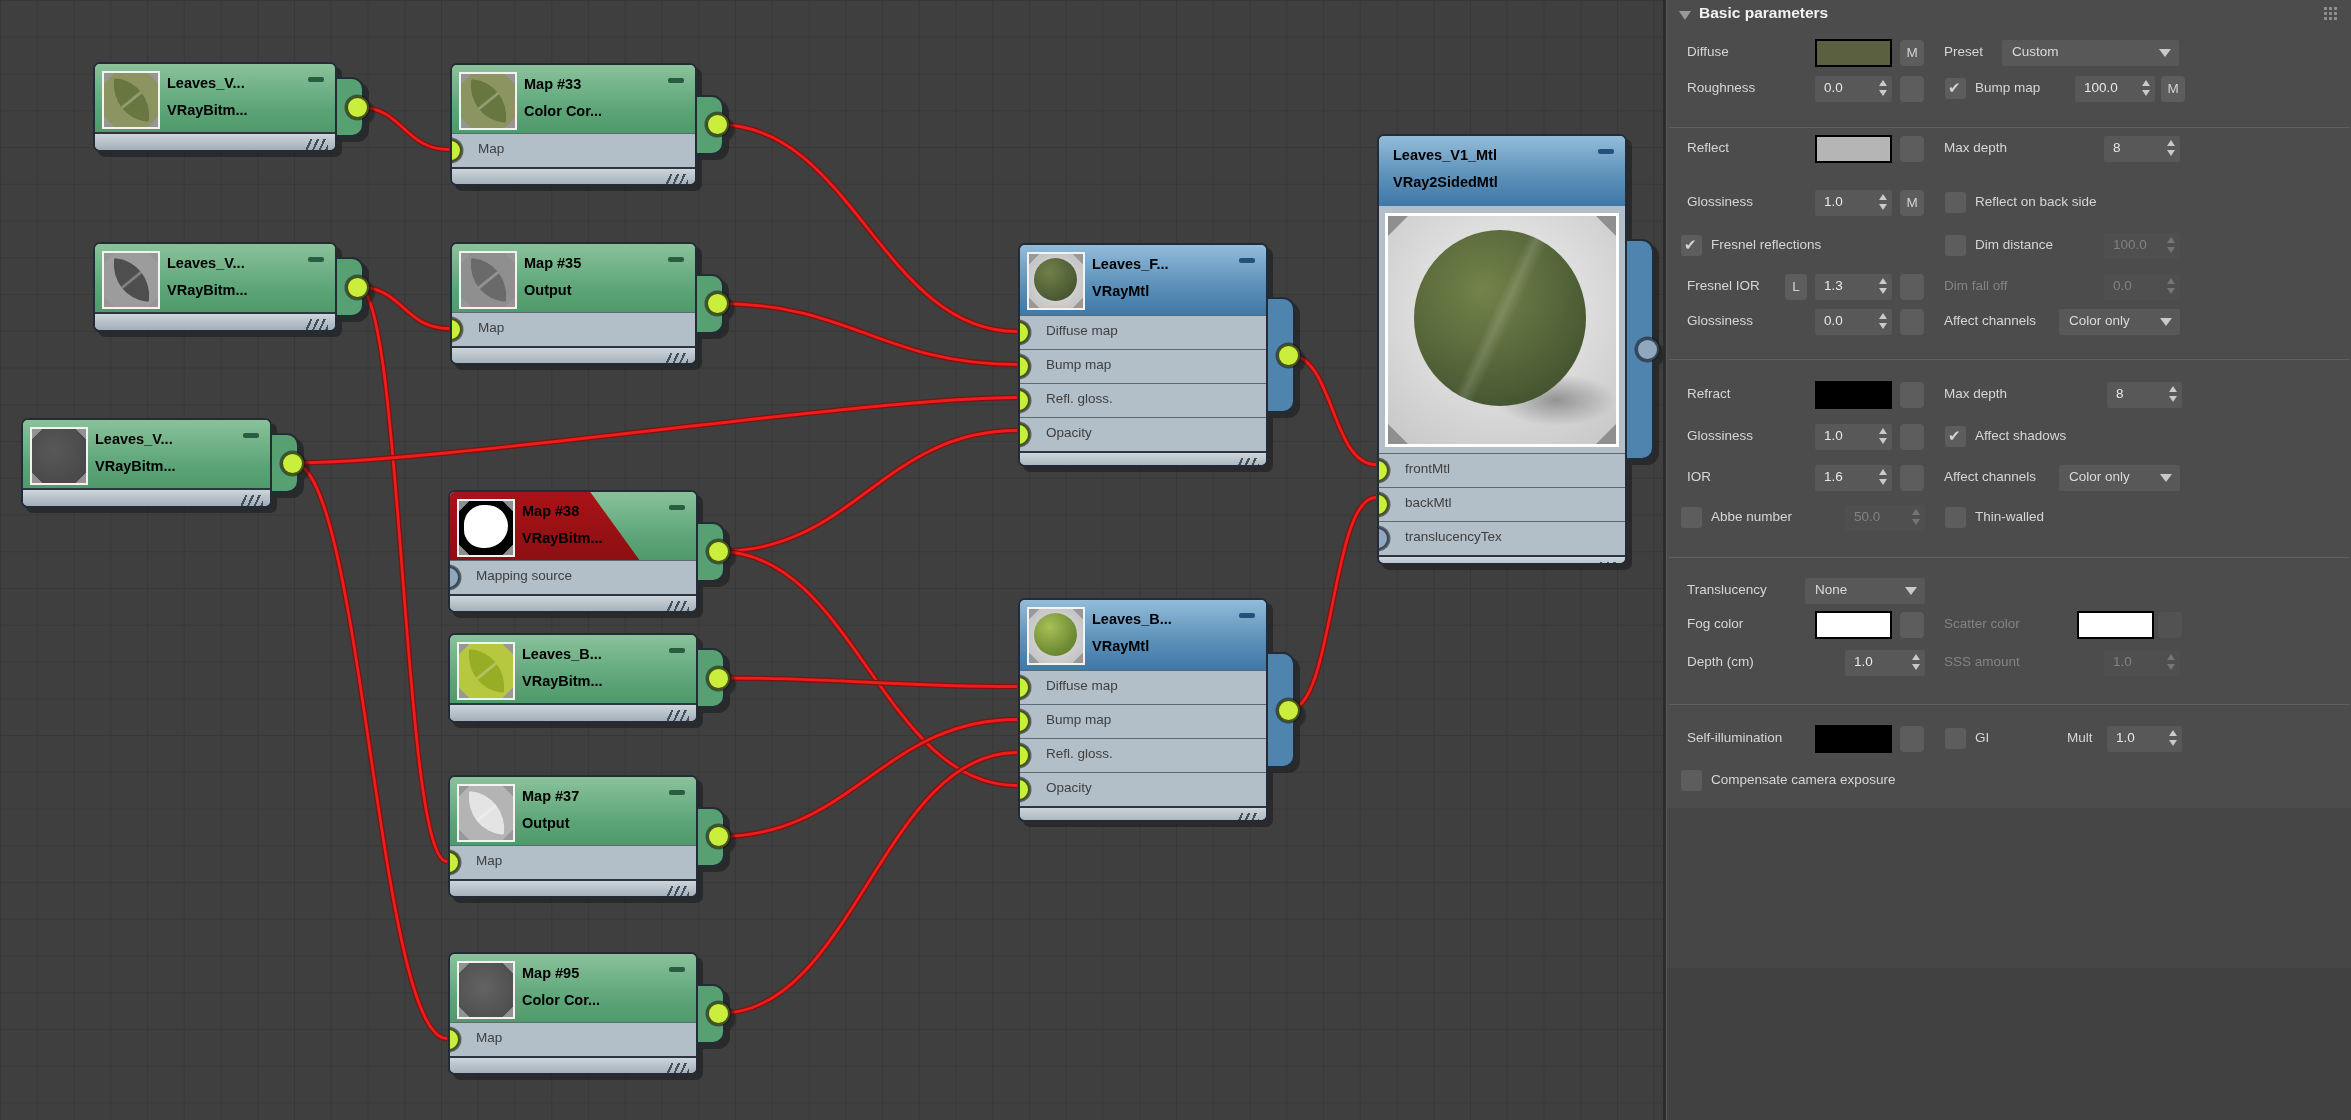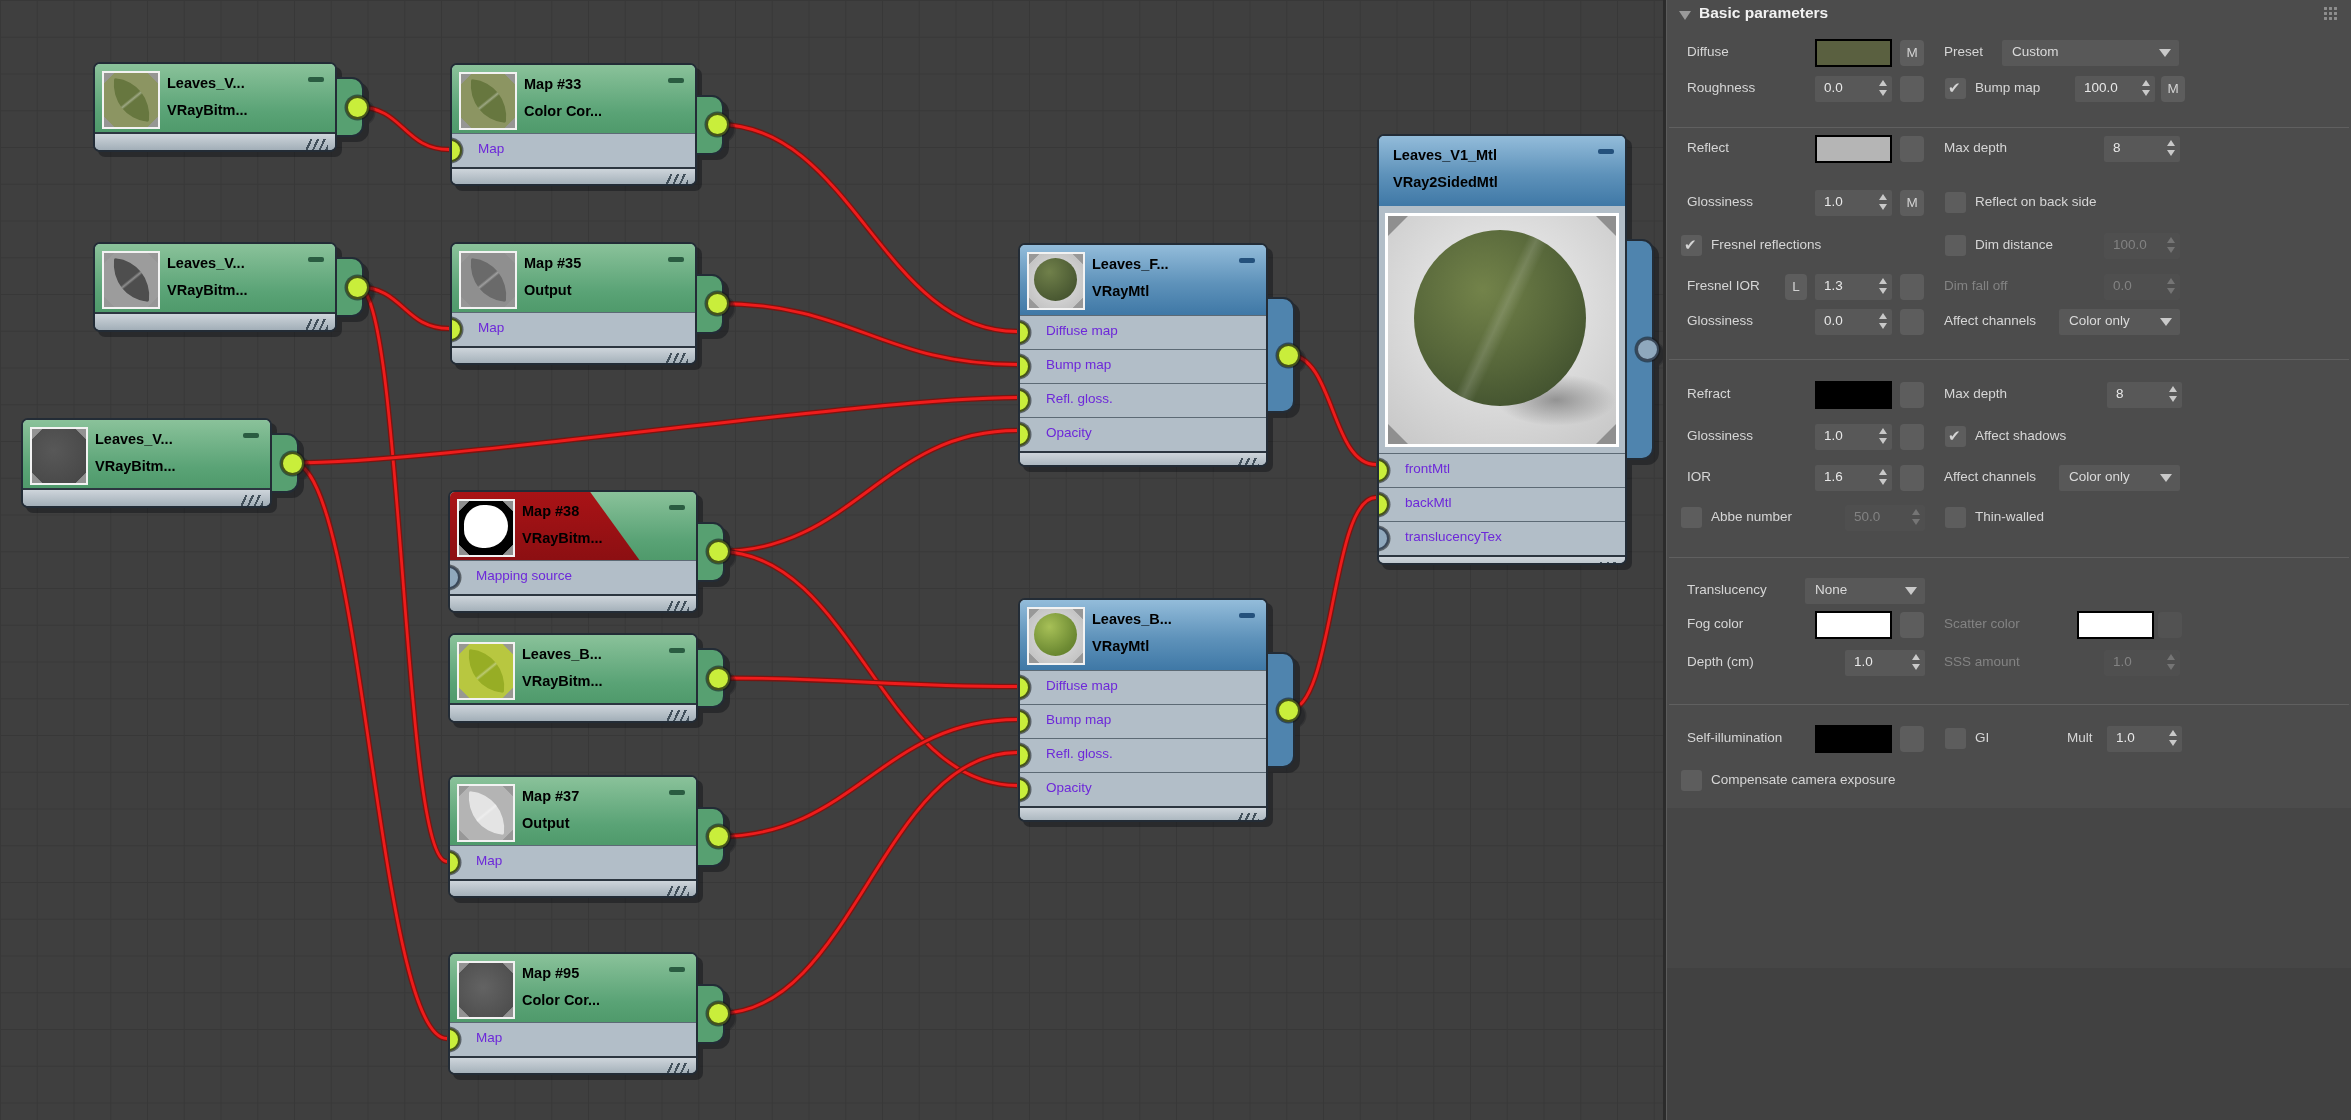--- a/index.html
+++ b/index.html
@@ -64,21 +64,21 @@
       background:linear-gradient(115deg,transparent 46%,rgba(255,255,255,.14) 50%,transparent 55%);}
   .preview .shadow{position:absolute;left:108px;top:158px;width:120px;height:52px;border-radius:50%;
       background:radial-gradient(rgba(90,90,90,.55),rgba(120,120,120,0) 70%);}
   .ctri{position:absolute;width:0;height:0;border-style:solid;}
   .ctri.tl{left:0;top:0;border-width:20px 20px 0 0;border-color:#8f8f8f transparent transparent transparent;}
   .ctri.tr{right:0;top:0;border-width:0 20px 20px 0;border-color:transparent #8f8f8f transparent transparent;}
   .ctri.bl{left:0;bottom:0;border-width:20px 0 0 20px;border-color:transparent transparent transparent #8f8f8f;}
   .ctri.br{right:0;bottom:0;border-width:0 0 20px 20px;border-color:transparent transparent #8f8f8f transparent;}
   .nrow{position:relative;height:33px;background:#b2bec8;border-top:1px solid #5c6a75;}
   .nrow:first-of-type{border-top:2px solid #2c3640;}
-  .nrow-label{position:absolute;left:26px;top:7px;font-size:13.5px;color:#6d28d9;}
+  .nrow-label{position:absolute;left:26px;top:7px;font-size:13.5px;color:#404040;}
   .nfooter{position:relative;height:20px;border-top:2px solid #2c3640;
            background:linear-gradient(#ced5db,#97a5af);}
   .grip{position:absolute;right:7px;bottom:4px;width:22px;height:11px;
         background:repeating-linear-gradient(115deg,transparent 0 4px,#42505b 4px 6px);}
   .pin{position:absolute;width:23px;height:23px;border-radius:50%;box-sizing:border-box;
        box-shadow:0 0 0 1.5px rgba(20,24,28,.55);z-index:3;}
   .pin.on{background:#c9ee3b;border:2px solid #46541a;}
   .pin.off{background:#8fa8bd;border:2px solid #3a4859;}
 
   

